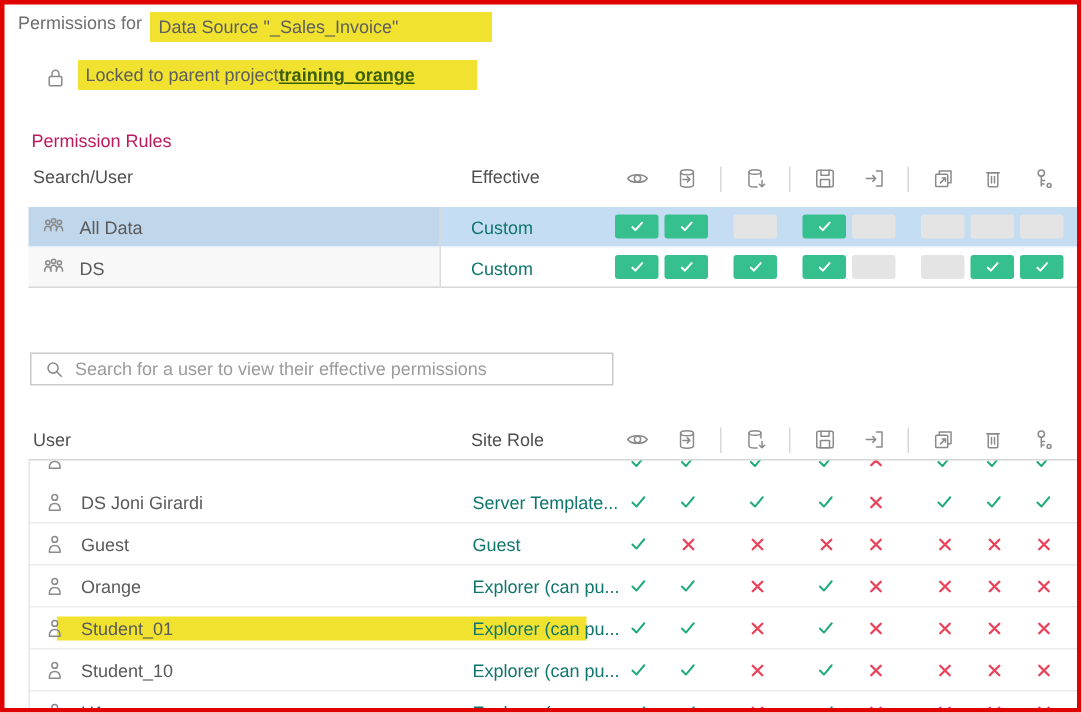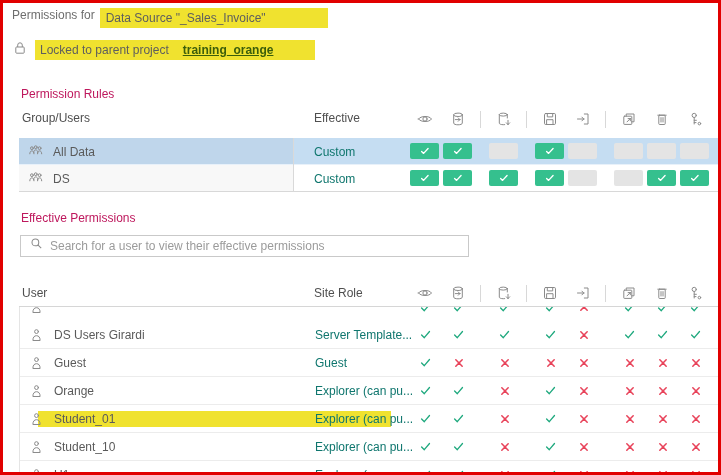--- a/index.html
+++ b/index.html
@@ -7,23 +7,23 @@
   body{width:721px;height:475px;font-family:"Liberation Sans",sans-serif}
   .screen{position:relative;width:721px;height:475px;border:3px solid var(--annotation-red,#e10000);
     background:#fff;font-size:12px;color:#606060;overflow:hidden}
   .hl{background:var(--highlight-yellow,#f0e22f)}
   .icon{display:inline-flex;color:#8a8a8a;line-height:0}
   svg{display:block}
 
   
   .title{position:absolute;left:9px;top:5px;display:flex;align-items:flex-start;white-space:nowrap;color:#6e6e6e}
   .title .hl{margin-left:5px;padding:3px 62px 3px 6px;color:#5e5e5e}
-  .locked{position:absolute;left:9px;top:37px;display:flex;align-items:flex-start;gap:7px}
+  .locked{position:absolute;left:26px;top:37px;display:flex;align-items:flex-end;gap:7px}
   .locked .hl{display:flex;align-items:center;padding:3px 42px 3px 5px;color:#5e5e5e}
-  .locked a{margin-left:14px;font-weight:bold;text-decoration:underline;color:var(--link-green,#3b5e0b);cursor:pointer}
+  .locked a{font-weight:bold;text-decoration:underline;color:var(--link-green,#3b5e0b);cursor:pointer}
 
   
   .sect{position:absolute;color:#be185d}
   .sect-rules{left:18px;top:84px}
   .sect-eff{left:18px;top:208px}
   .th{position:absolute;color:#4f4f4f}
   .th-groupuser{left:19px;top:108px}
   .th-template{left:311px;top:108px}
   .th-user{left:19px;top:283px}
   .th-role{left:311px;top:283px}
@@ -47,22 +47,22 @@
   .vdiv{position:absolute;left:274px;top:0;bottom:-1px;width:1px;background:#d9d9d9}
   .row-icon{position:absolute;left:9px;top:5px}
   .row-name{position:absolute;left:34px;top:7px;color:#5a5a5a;z-index:1;white-space:nowrap}
   .row-template,.row-role{position:absolute;left:295px;top:7px;color:#0f766e;z-index:1;white-space:nowrap}
   .row-caps{position:absolute;left:389px;top:0;height:100%}
   .cap-cell{width:29px;height:16px;border-radius:2px;display:flex;align-items:center;justify-content:center}
   .cap-cell.allowed{background:var(--allowed-green,#35c08e)}
   .cap-cell.unset{background:var(--unset-gray,#e4e4e4)}
 
   
-  .searchbox{position:absolute;left:17px;top:232px;width:449px;height:22px;border:1px solid #c9c9c9;
-    display:flex;gap:6px;padding-left:8px;background:#fff}
+  .searchbox{position:absolute;left:17px;top:232px;width:389px;height:22px;border:1px solid #c9c9c9;
+    display:flex;align-items:center;gap:6px;padding-left:8px;background:#fff}
   .searchbox input{flex:1;border:none;outline:none;font:12px "Liberation Sans",sans-serif;color:#555;background:transparent}
   .searchbox input::placeholder{color:#9b9b9b}
 
   
   .users-underline{position:absolute;left:16px;top:303px;width:699px;height:1px;background:#d6d6d6}
   #users-rows{position:absolute;left:16px;top:304px;width:699px;height:168px;overflow:hidden;border-left:1px solid #e5e5e5}
   .user-row{position:relative;height:28px;border-bottom:1px solid #ececec}
   .user-row .row-icon{top:6px}
   .partial-row{height:14px;overflow:hidden}
   .partial-row .user-row{margin-top:-14px;border-bottom:none}
@@ -89,21 +89,21 @@
         </svg>
     </span>
     <span class="hl">
       <span>Locked to parent project</span>
       <a>training_orange</a>
     </span>
   </div>
 
   <div class="sect sect-rules">Permission Rules</div>
 
-  <div class="th th-groupuser">Group/Users</div>
+  <div class="th th-groupuser">Search/User</div>
   <div class="th th-template">Effective</div>
   <div class="caps caps-header rules">
       <div class="cap-col">
         <span class="icon">
           <svg width="16" height="16" viewBox="0 0 16 16" fill="none" stroke="currentColor" stroke-width="1" stroke-linecap="round" stroke-linejoin="round">
             <path d="M1.5 8c2.2-3.4 10.8-3.4 13 0-2.2 3.4-10.8 3.4-13 0z"></path>
             <circle cx="8" cy="8" r="2.1"></circle>
           </svg>
         </span>
       </div>
@@ -314,21 +314,20 @@
             <div class="cap-cell allowed">
               <svg width="12" height="12" viewBox="0 0 16 16" fill="none" stroke="#fff" stroke-width="1.8" stroke-linecap="round" stroke-linejoin="round">
                 <path d="M3.5 8.6l2.6 2.6 6-6.6"></path>
               </svg>
             </div>
           </div>
         </div>
       </div>
     </div>
 
-  <div class="sect sect-eff">Effective Permissions</div>
 
   <div class="searchbox">
     <span class="icon">
       <svg width="15" height="15" viewBox="0 0 16 16" fill="none" stroke="currentColor" stroke-width="1.1">
           <circle cx="6.8" cy="6.8" r="3.6"></circle>
           <path d="M9.4 9.4 13 13"></path>
         </svg>
     </span>
     <input type="text" placeholder="Search for a user to view their effective permissions" style="">
   </div>
@@ -498,21 +497,21 @@
           </div>
         </div>
       </div>
       <div class="user-row">
         <div class="row-icon"><span class="icon">
             <svg width="16" height="16" viewBox="0 0 16 16" fill="none" stroke="currentColor" stroke-width="1" stroke-linecap="round" stroke-linejoin="round">
               <circle cx="7.5" cy="4.6" r="1.9"></circle>
               <path d="M3.9 13.1c0-2.9 1.4-4.4 3.6-4.4s3.6 1.5 3.6 4.4z"></path>
             </svg>
           </span></div>
-        <span class="row-name">DS Users Girardi</span>
+        <span class="row-name">DS Joni Girardi</span>
         <span class="row-role">Server Template...</span>
         <div class="row-caps caps">
           <div class="cap-col">
             <span class="mark check">
               <svg width="11" height="11" viewBox="0 0 11 11" fill="none" stroke="currentColor" stroke-width="1.3" stroke-linecap="round" stroke-linejoin="round">
                 <path d="M1.6 6l2.7 2.7 5.2-6.2"></path>
               </svg>
             </span>
           </div>
           <div class="cap-col">

